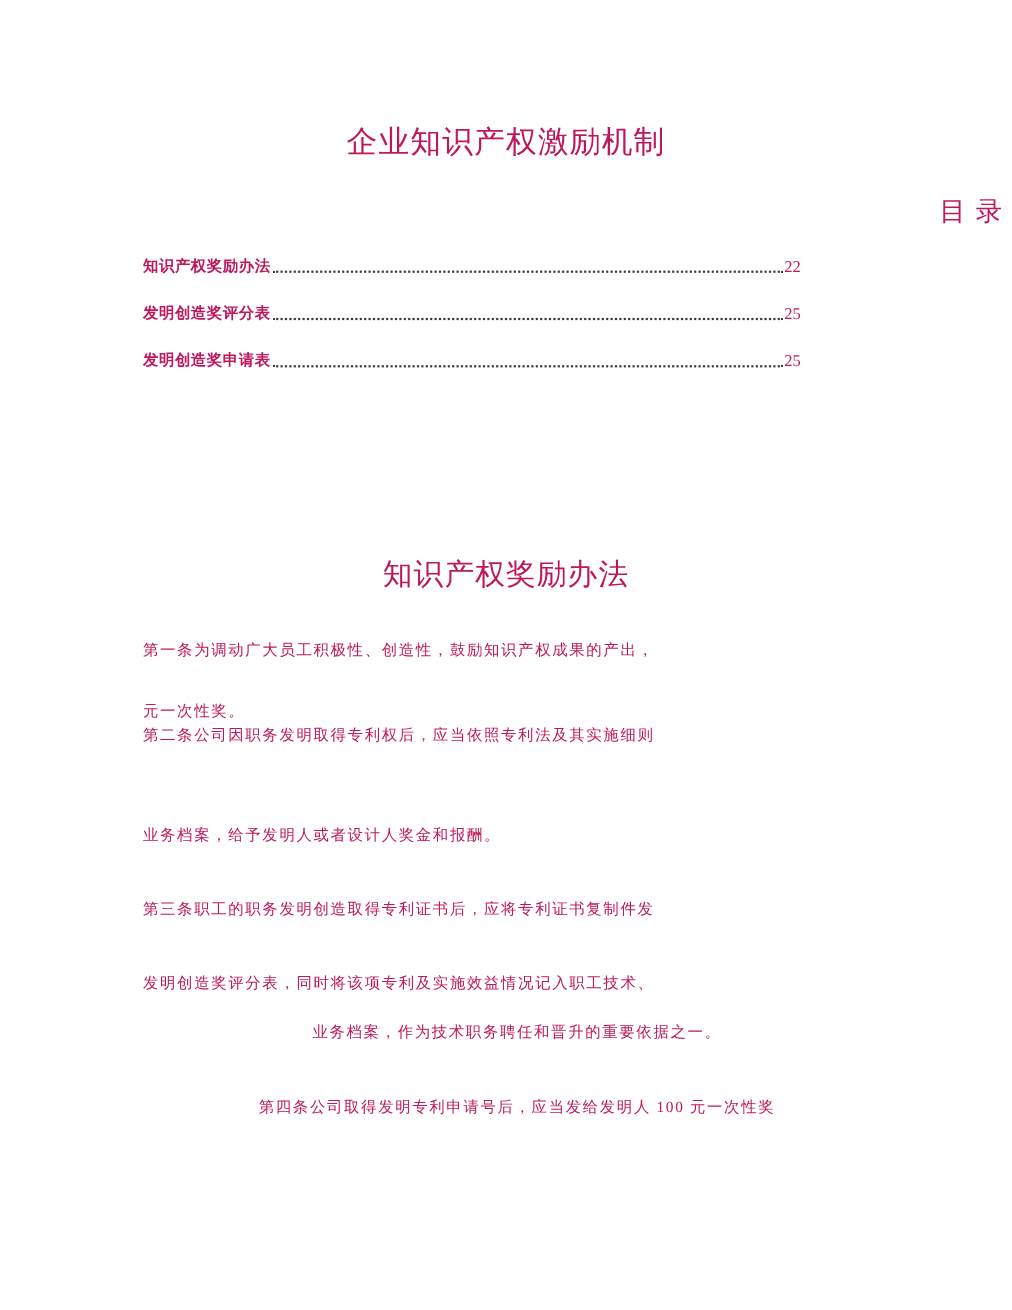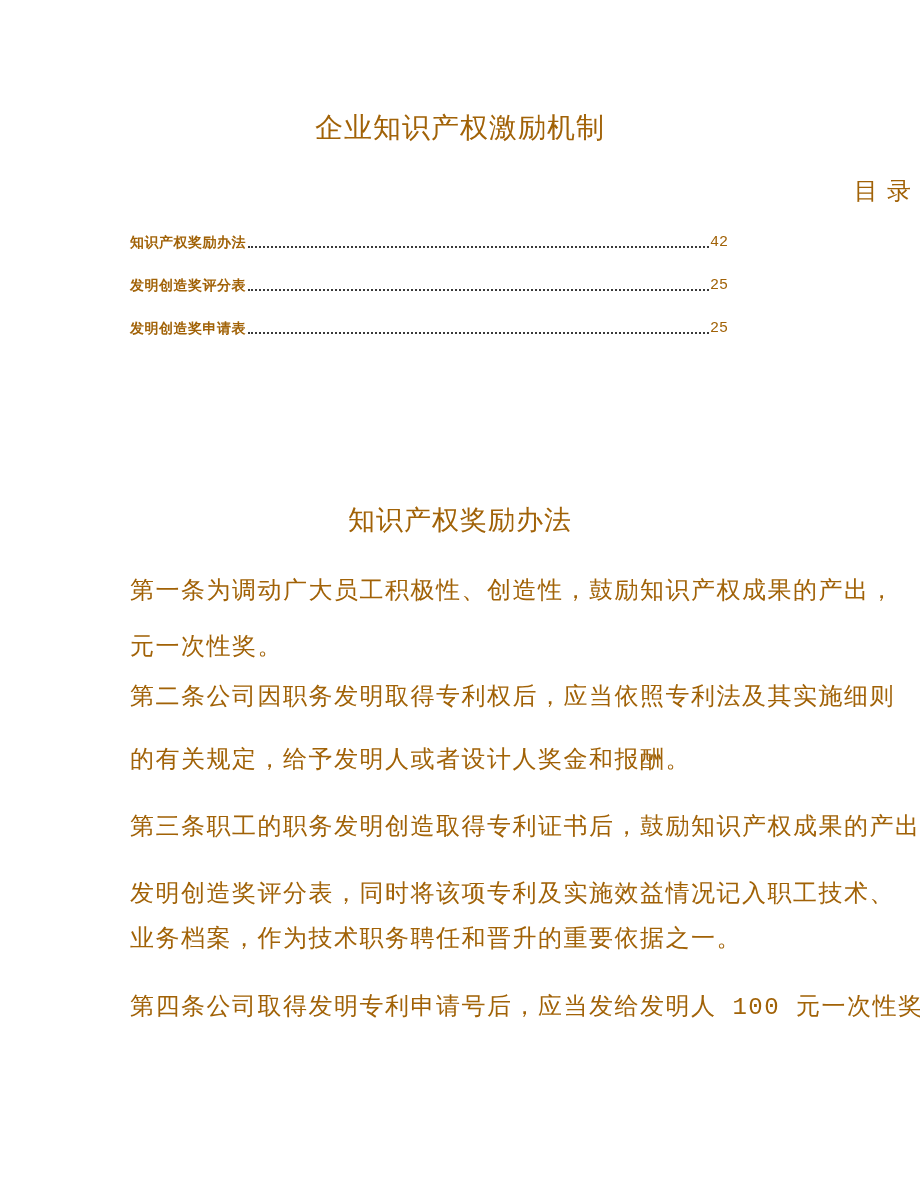--- a/index.html
+++ b/index.html
@@ -6,22 +6,22 @@
     margin: 0;
     padding: 0;
     background: #ffffff;
   }
   .page {
     position: relative;
     width: 920px;
     height: 1191px;
     background: #ffffff;
     overflow: hidden;
-    font-family: Liberation Mono, monospace;
-    color: #a16207;
+    font-family: Liberation Serif, serif;
+    color: #be185d;
   }
   .doc-title {
     position: absolute;
     top: 112px;
     left: 0;
     width: 100%;
     margin: 0;
     text-align: center;
     font-size: 28px;
     font-weight: 400;
@@ -86,50 +86,50 @@
     text-align: center;
     font-size: 27px;
     font-weight: 400;
     letter-spacing: 1px;
     line-height: 36px;
   }
   .body-line {
     position: absolute;
     left: 130px;
     width: 680px;
-    font-size: 24px;
+    font-size: 14px;
     font-weight: 400;
     letter-spacing: 1.5px;
     line-height: 28px;
     white-space: nowrap;
   }
   .line-0 { top: 578px; }
   .line-1 { top: 634px; }
-  .line-2 { top: 684px; }
+  .line-2 { top: 656px; }
   .line-3 { top: 747px; }
   .line-4 { top: 814px; }
   .line-5 { top: 881px; }
-  .line-6 { top: 926px; }
+  .line-6 { top: 926px; text-align: center; }
   .line-7 { top: 994px; text-align: center; }
 </style>
 </head>
 <body>
 
 <div class="page">
 
   <h1 class="doc-title">企业知识产权激励机制</h1>
 
   <h2 class="toc-heading">目录</h2>
 
   <div class="toc">
 
     <div class="toc-row toc-row-0">
       <span class="toc-label">知识产权奖励办法</span>
       <span class="toc-dots"></span>
-      <span class="toc-page">42</span>
+      <span class="toc-page">22</span>
     </div>
 
     <div class="toc-row toc-row-1">
       <span class="toc-label">发明创造奖评分表</span>
       <span class="toc-dots"></span>
       <span class="toc-page">25</span>
     </div>
 
     <div class="toc-row toc-row-2">
       <span class="toc-label">发明创造奖申请表</span>
@@ -138,20 +138,20 @@
     </div>
 
   </div>
 
   <h2 class="section-heading">知识产权奖励办法</h2>
 
   <div>
     <div class="body-line line-0">第一条为调动广大员工积极性、创造性，鼓励知识产权成果的产出，</div>
     <div class="body-line line-1">元一次性奖。</div>
     <div class="body-line line-2">第二条公司因职务发明取得专利权后，应当依照专利法及其实施细则</div>
-    <div class="body-line line-3">的有关规定，给予发明人或者设计人奖金和报酬。</div>
-    <div class="body-line line-4">第三条职工的职务发明创造取得专利证书后，鼓励知识产权成果的产出</div>
+    <div class="body-line line-3">业务档案，给予发明人或者设计人奖金和报酬。</div>
+    <div class="body-line line-4">第三条职工的职务发明创造取得专利证书后，应将专利证书复制件发</div>
     <div class="body-line line-5">发明创造奖评分表，同时将该项专利及实施效益情况记入职工技术、</div>
     <div class="body-line line-6">业务档案，作为技术职务聘任和晋升的重要依据之一。</div>
     <div class="body-line line-7">第四条公司取得发明专利申请号后，应当发给发明人 100 元一次性奖</div>
   </div>
 
 </div>
 
 </body></html>

